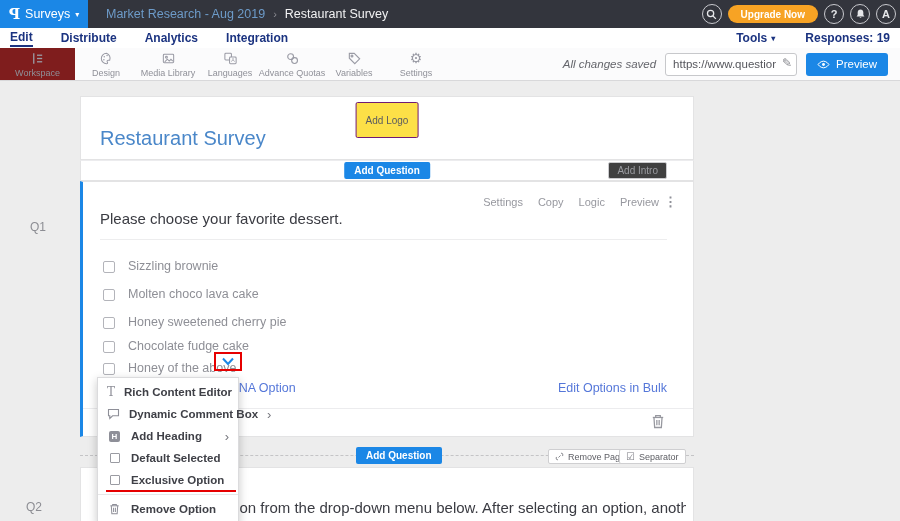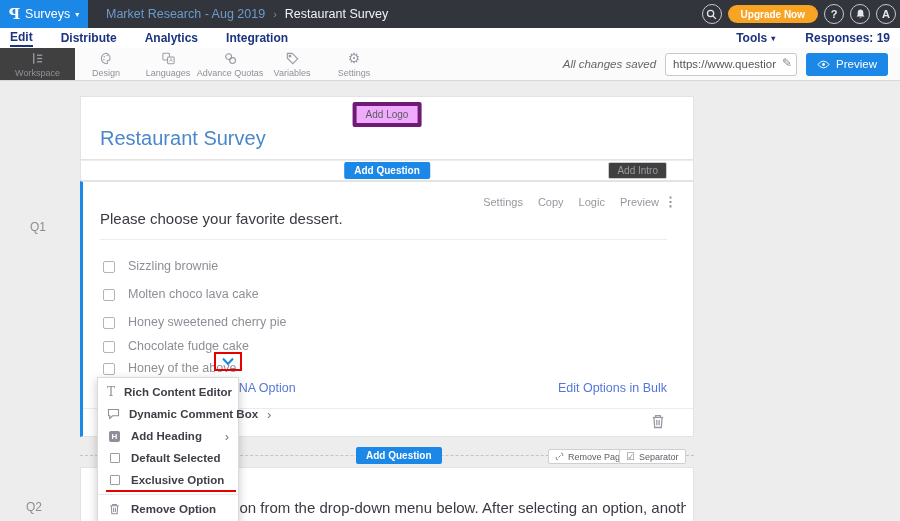--- a/index.html
+++ b/index.html
@@ -25,34 +25,34 @@
   .nav-tab { color:#1b3380; font-size:12px; font-weight:bold; margin-right:28px; cursor:pointer; padding-bottom:1px; }
   .nav-tab.active { border-bottom:2px solid #1b3380; }
   .nav-right { margin-left:auto; display:flex; align-items:center; gap:30px; }
   .tools { color:#1b3380; font-size:12px; font-weight:bold; cursor:pointer; display:flex; align-items:center; gap:4px; }
   .tools .caret { font-size:8px; }
   .responses { color:#1b3380; font-size:12px; font-weight:bold; cursor:pointer; }
 
   
   .toolbar { position:absolute; left:0; top:48px; width:900px; height:33px; background:#fbfbfc; border-bottom:1px solid #d8d8da; display:flex; align-items:stretch; z-index:8; }
   .tb-item { width:62px; display:flex; flex-direction:column; align-items:center; justify-content:center; gap:2px; cursor:pointer; }
-  .tb-item.active { width:75px; background:#404040; }
+  .tb-item.active { width:75px; background:#7f1d1d; }
   .tb-icon { height:15px; display:flex; align-items:center; justify-content:center; color:#9a9ba5; }
   .tb-label { font-size:9px; color:#8f9098; white-space:nowrap; }
   .tb-right { margin-left:auto; display:flex; align-items:center; gap:9px; padding-right:12px; }
   .saved { font-size:11.5px; font-style:italic; color:#64656b; }
   .url-wrap { position:relative; }
   .url-input { width:132px; height:23px; border:1px solid #c7c8cb; border-radius:3px; background:#fff; font-size:11.5px; color:#55565c; padding:0 20px 0 7px; font-family:inherit; }
   .pencil { position:absolute; right:5px; top:3px; color:#85868c; font-size:12px; cursor:pointer; }
   .preview-btn { height:23px; padding:0 11px; background:#1b87e6; border:none; border-radius:3px; color:#fff; font-size:11.5px; font-family:inherit; display:flex; align-items:center; gap:6px; cursor:pointer; }
 
   
   .card { position:absolute; background:#fff; border:1px solid #e3e3e4; width:614px; left:80px; }
   .header-card { top:96px; height:64px; }
-  .add-logo { position:absolute; left:50%; transform:translateX(-50%); top:5px; height:25px; padding:0 9px; background:#f0abfc; border:4px solid #701a75; border-radius:2px; font-size:10px; color:#5a5b61; font-family:inherit; cursor:pointer; }
+  .add-logo { position:absolute; left:50%; transform:translateX(-50%); top:5px; height:36px; padding:0 9px; background:#fde047; border:1px solid #701a75; border-radius:2px; font-size:10px; color:#5a5b61; font-family:inherit; cursor:pointer; }
   .survey-title { position:absolute; left:19px; top:30px; font-size:20px; color:#4a87c9; cursor:text; }
   .addq-bar { top:160px; height:21px; border-top:1px solid #ececee; }
   .btn-blue { position:absolute; height:17px; padding:0 10px; background:#1b87e6; border:none; border-radius:2px; color:#fff; font-size:10px; font-weight:bold; font-family:inherit; cursor:pointer; }
   .addq-bar .btn-blue { left:50%; transform:translateX(-50%); top:1px; }
   .add-intro { position:absolute; right:26px; top:1px; height:17px; padding:0 8px; background:#404040; border:1px solid #cbcbce; border-radius:2px; color:#9a9ba0; font-size:10px; font-family:inherit; cursor:pointer; }
 
   .q1-card { top:181px; height:256px; border-left:3px solid #1b87e6; }
   .q-actions { position:absolute; top:14px; right:34px; display:flex; gap:15px; }
   .q-actions span { font-size:11px; color:#97989f; cursor:pointer; }
   .more-dots { position:absolute; top:12px; right:16px; color:#8f9098; font-size:13px; font-weight:bold; cursor:pointer; }
@@ -168,20 +168,30 @@
             <circle cx="5.6" cy="6.2" r=".8" fill="#9a9ba5" stroke="none"></circle>
             <circle cx="8.6" cy="4.7" r=".8" fill="#9a9ba5" stroke="none"></circle>
             <circle cx="5.2" cy="9.2" r=".8" fill="#9a9ba5" stroke="none"></circle>
           </svg>
         </span>
       <span class="tb-label">Design</span>
     </div>
     <div class="tb-item">
       <span class="tb-icon">
           <svg width="15" height="15" viewBox="0 0 16 16" fill="none" stroke="#9a9ba5" stroke-width="1.1">
+            <rect x="2.5" y="3.5" width="11" height="9" rx="1"></rect>
+            <circle cx="5.8" cy="6.6" r="1"></circle>
+            <path d="M4 11.5l2.8-2.8 2 2 1.8-1.8 2 2"></path>
+          </svg>
+        </span>
+      <span class="tb-label">Media Library</span>
+    </div>
+    <div class="tb-item">
+      <span class="tb-icon">
+          <svg width="15" height="15" viewBox="0 0 16 16" fill="none" stroke="#9a9ba5" stroke-width="1.1">
             <rect x="2" y="2.5" width="7" height="7" rx="1"></rect>
             <rect x="7" y="6.5" width="7" height="7" rx="1" fill="#fbfbfc"></rect>
             <text x="10.5" y="12.1" font-size="5.5" fill="#9a9ba5" stroke="none" text-anchor="middle">A</text>
           </svg>
         </span>
       <span class="tb-label">Languages</span>
     </div>
     <div class="tb-item">
       <span class="tb-icon">
           <svg width="15" height="15" viewBox="0 0 16 16" fill="none" stroke="#9a9ba5" stroke-width="1.2">

